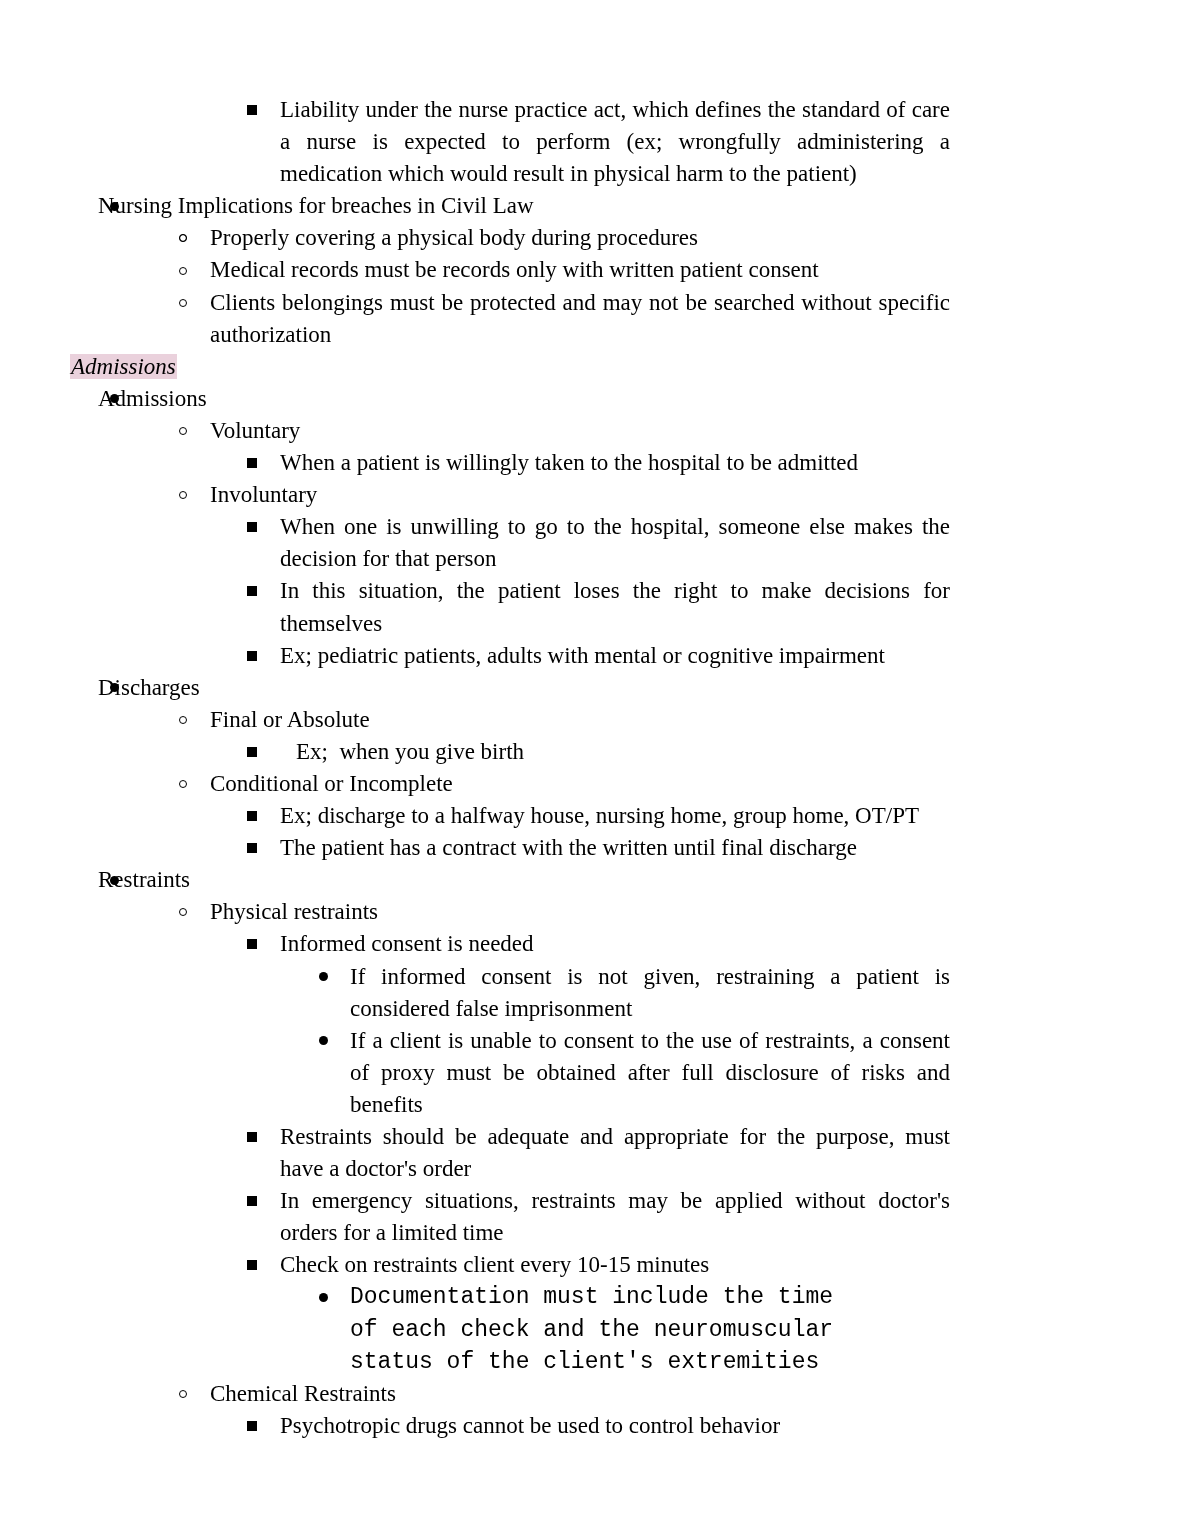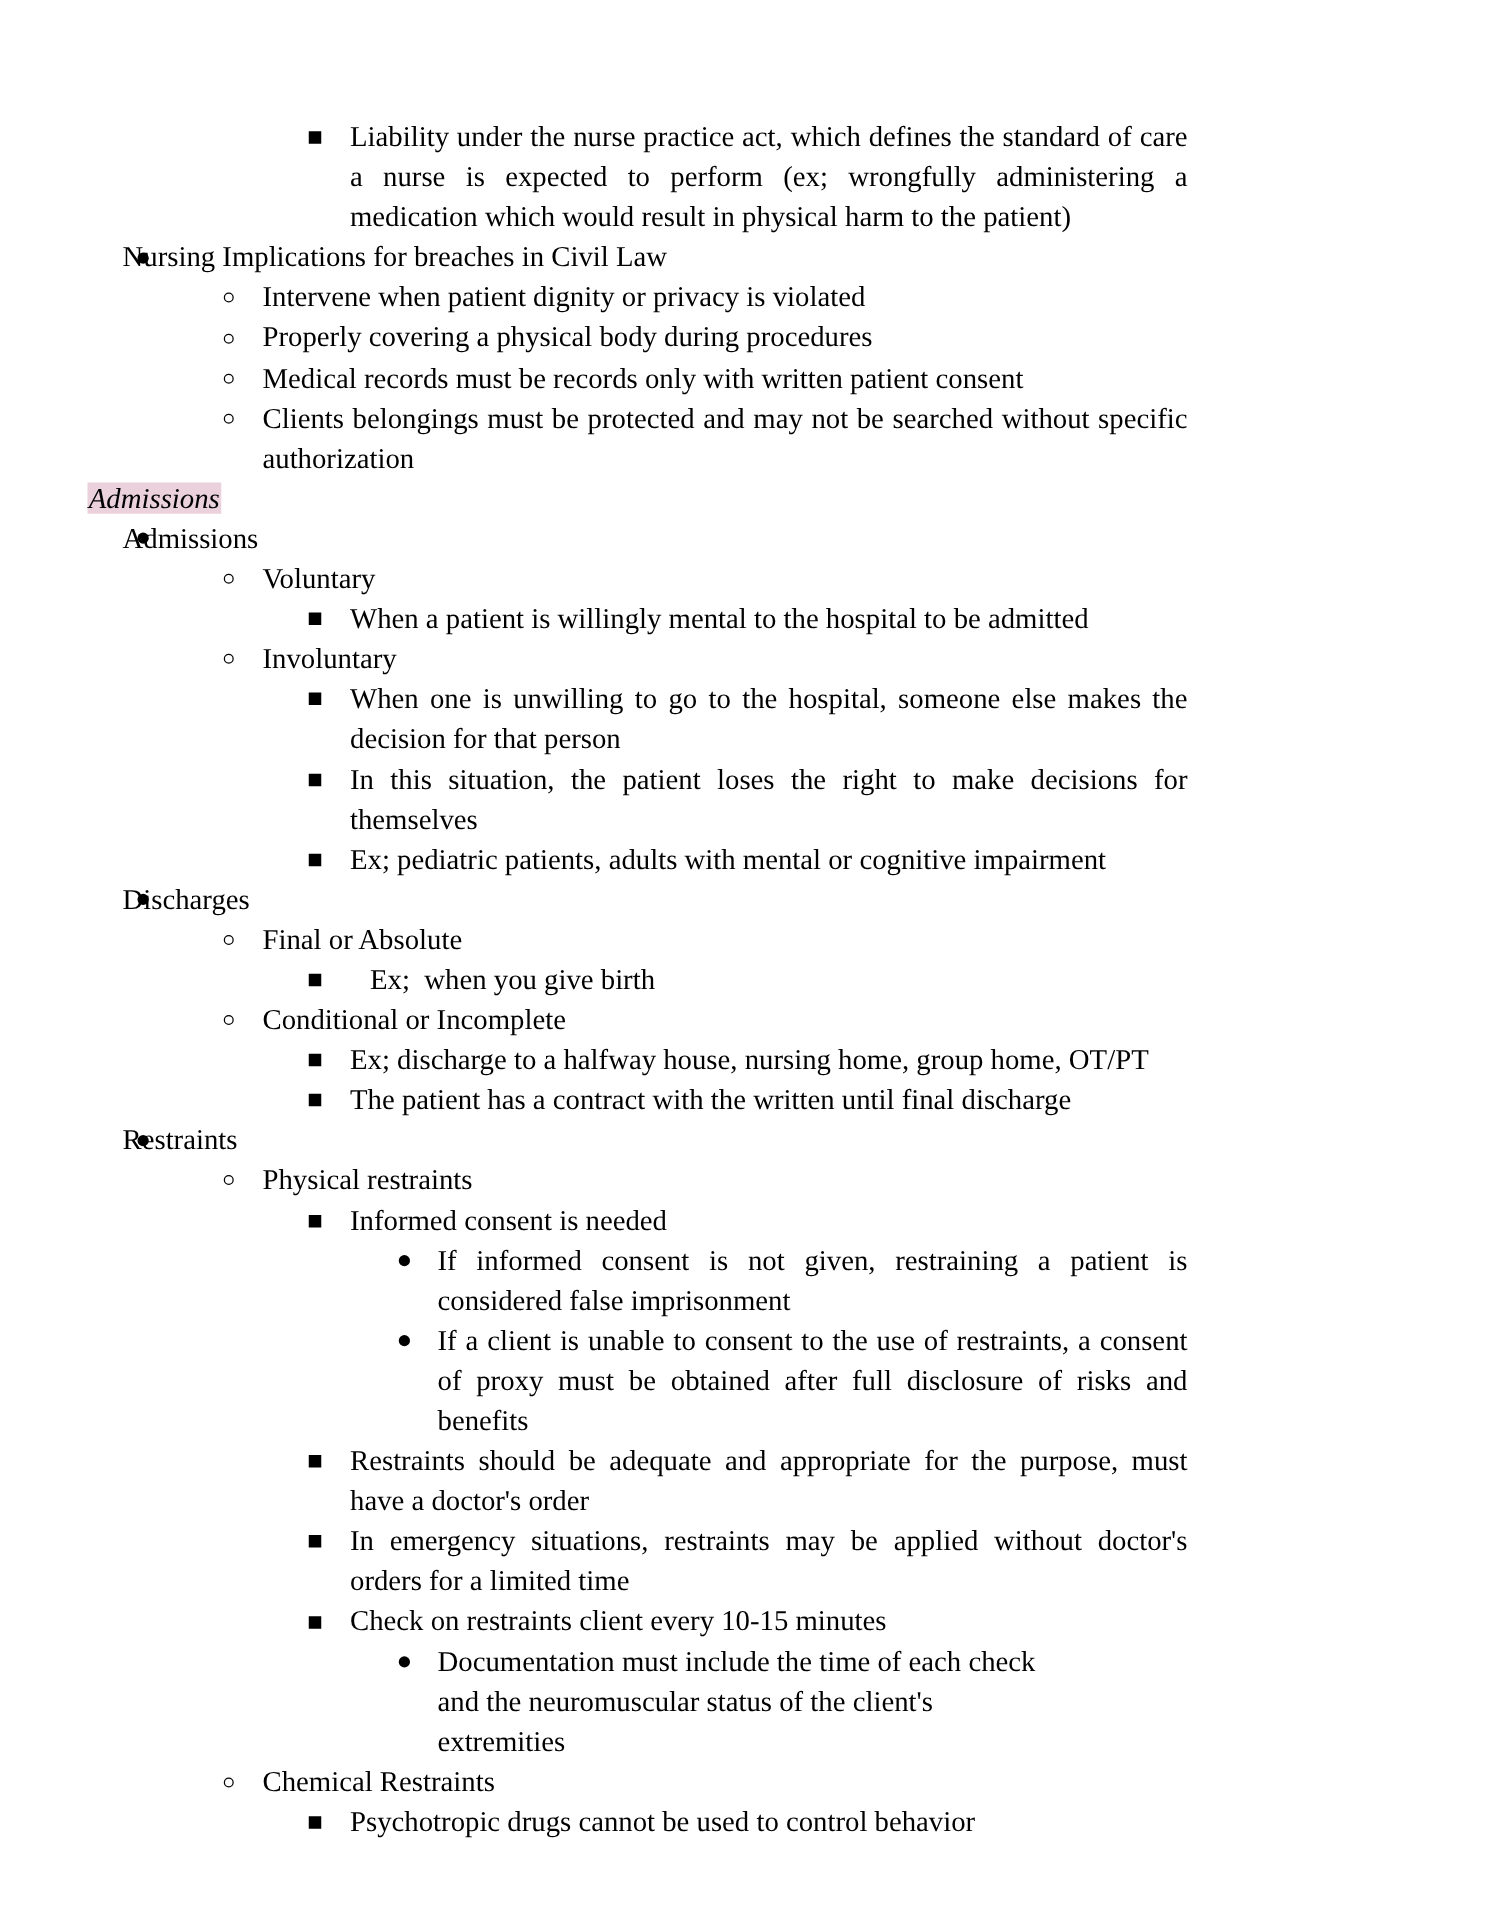--- a/index.html
+++ b/index.html
@@ -78,21 +78,20 @@
   <div class="item l1">
       <span class="bullet">
         <span class="disc"></span>
       </span>
       <span class="txt">Nursing Implications for breaches in Civil Law</span>
     </div>
   <div class="item l2">
       <span class="bullet">
         <span class="circle"></span>
       </span>
-      <span class="txt">Intervene when patient dignity or privacy is violated</span>
     </div>
   <div class="item l2">
       <span class="bullet">
         <span class="circle"></span>
       </span>
       <span class="txt">Properly covering a physical body during procedures</span>
     </div>
   <div class="item l2">
       <span class="bullet">
         <span class="circle"></span>
@@ -115,21 +114,21 @@
   <div class="item l2">
       <span class="bullet">
         <span class="circle"></span>
       </span>
       <span class="txt">Voluntary</span>
     </div>
   <div class="item l3">
       <span class="bullet">
         <span class="square"></span>
       </span>
-      <span class="txt">When a patient is willingly mental to the hospital to be admitted</span>
+      <span class="txt">When a patient is willingly taken to the hospital to be admitted</span>
     </div>
   <div class="item l2">
       <span class="bullet">
         <span class="circle"></span>
       </span>
       <span class="txt">Involuntary</span>
     </div>
   <div class="item l3">
       <span class="bullet">
         <span class="square"></span>
@@ -229,21 +228,21 @@
   <div class="item l3">
       <span class="bullet">
         <span class="square"></span>
       </span>
       <span class="txt">Check on restraints client every 10-15 minutes</span>
     </div>
   <div class="item l4" style="text-align:left;">
       <span class="bullet">
         <span class="disc"></span>
       </span>
-      <span class="txt" style="padding-right:100px;">Documentation must include the time of each check and the neuromuscular status of the client's extremities</span>
+      <span class="txt" style="padding-right:100px;font-family:Liberation Mono, monospace;">Documentation must include the time of each check and the neuromuscular status of the client's extremities</span>
     </div>
   <div class="item l2">
       <span class="bullet">
         <span class="circle"></span>
       </span>
       <span class="txt">Chemical Restraints</span>
     </div>
   <div class="item l3">
       <span class="bullet">
         <span class="square"></span>

